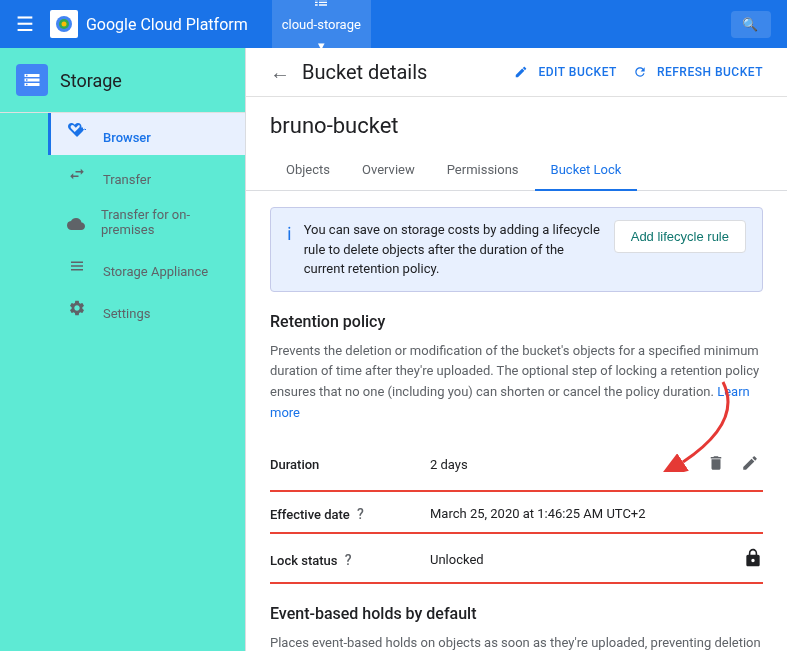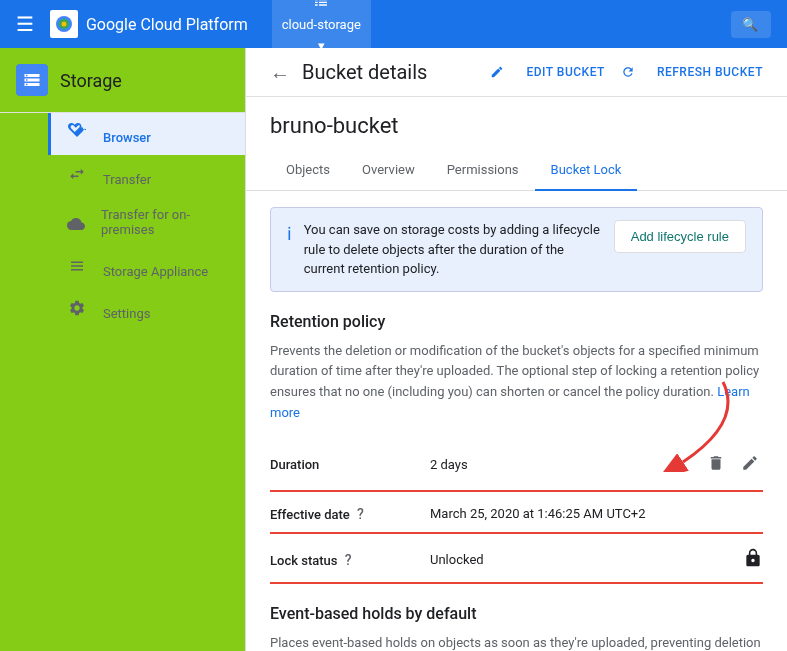--- a/index.html
+++ b/index.html
@@ -44,21 +44,21 @@
       cursor: pointer;
       color: white;
     }
 
     
     .layout { display: flex; height: calc(651px - 48px); }
 
     
     .sidebar {
       width: 246px;
-      background: #84cc16;
+      background: #5eead4;
       border-right: 1px solid #dadce0;
       flex-shrink: 0;
       overflow-y: auto;
     }
     .sidebar-header {
       display: flex; align-items: center; gap: 12px;
       padding: 16px 16px;
       font-size: 18px;
       font-weight: 400;
       color: #202124;
@@ -104,21 +104,21 @@
     }
     .back-btn {
       color: #5f6368;
       cursor: pointer;
       font-size: 20px;
       text-decoration: none;
     }
     .page-title { font-size: 20px; font-weight: 400; color: #202124; flex: 1; }
     .header-actions { display: flex; gap: 16px; align-items: center; }
     .header-action-btn {
-      display: flex; align-items: center; gap: 22px;
+      display: flex; align-items: center; gap: 10px;
       color: #1a73e8;
       font-size: 12px;
       font-weight: 500;
       cursor: pointer;
       text-transform: uppercase;
       letter-spacing: 0.5px;
     }
 
     
     .bucket-section { padding: 16px 24px 0; }

